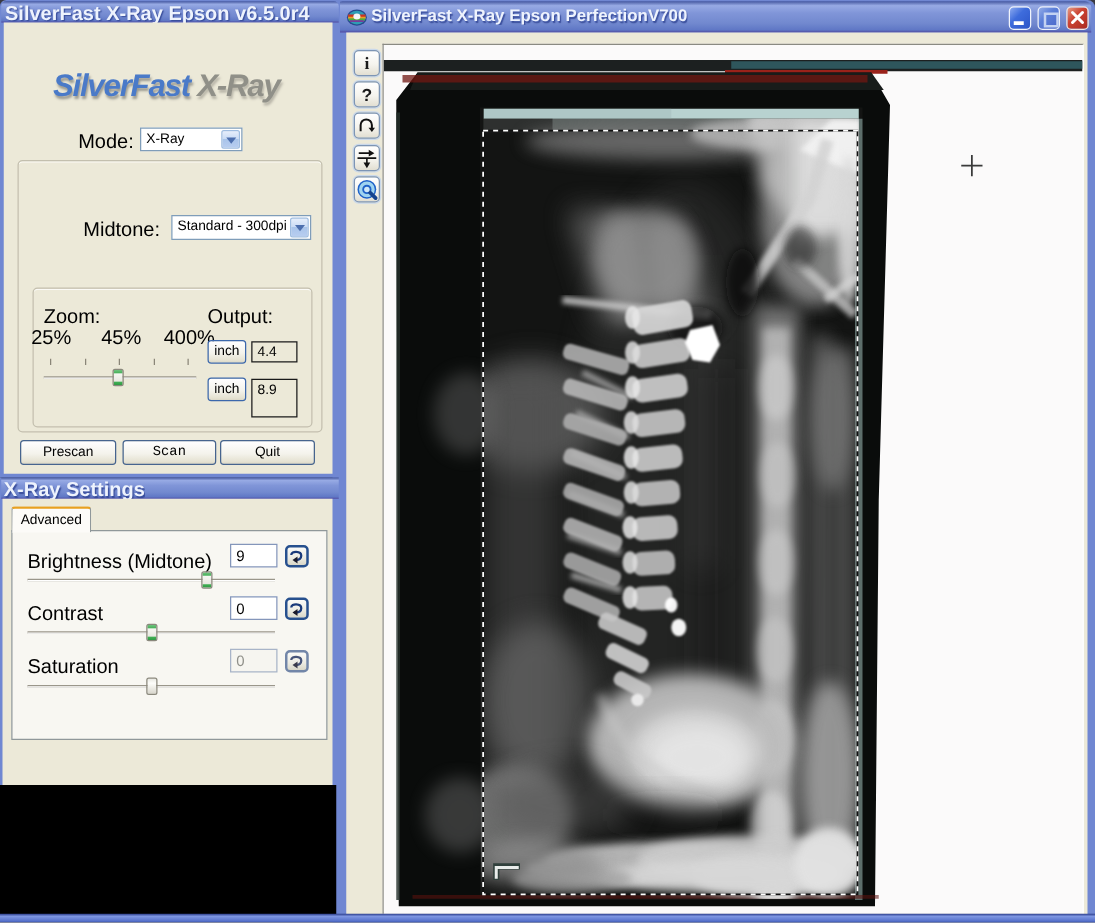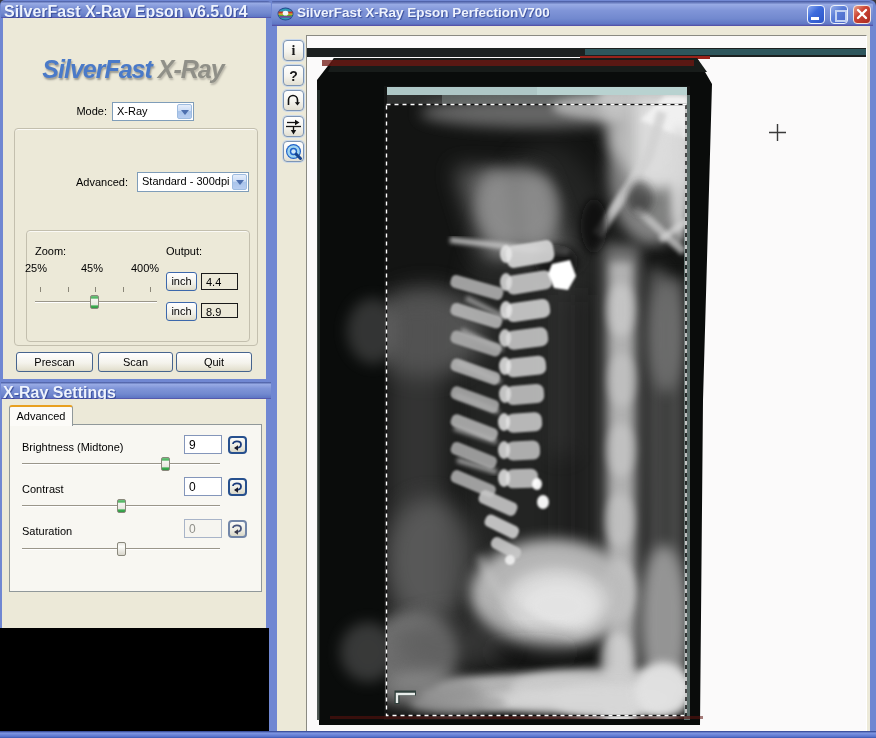--- a/index.html
+++ b/index.html
@@ -4,21 +4,21 @@
 <style>
   html,body{margin:0;padding:0;}
   body{width:876px;height:738px;position:relative;overflow:hidden;
        font-family:"Liberation Sans",sans-serif;background:#3a3a42;}
   .abs{position:absolute;}
   .tgrad{background:linear-gradient(180deg,#44579f 0%,#97aae4 14%,#8095d8 38%,#7289cf 70%,#5f77c5 92%,#50489f 100%);}
   .ttext{color:#eef3fd;font-weight:bold;text-shadow:1px 1px 1px rgba(40,60,140,.8);
          white-space:nowrap;overflow:hidden;}
   .gbox{position:absolute;border:1px solid #c3bfae;border-radius:4px;
         box-shadow:inset 0 1px 0 #fbfaf6;}
-  .lbl{position:absolute;font-size:11px;color:#000;white-space:nowrap;}
+  .lbl{position:absolute;font-size:16px;color:#000;white-space:nowrap;}
   .sel{position:absolute;background:#fff;border:1px solid #7f9db9;font-size:11px;color:#000;}
   .sel span{position:absolute;left:4px;top:2px;}
   .selbtn{position:absolute;right:1px;top:1px;bottom:1px;width:15px;border-radius:2px;
      background:linear-gradient(180deg,#e6eefb 0%,#cbdcf5 45%,#a9c4ea 50%,#b7cdf0 100%);
      border:1px solid #9ebce0;box-sizing:border-box;}
   .chev{position:absolute;left:3px;top:5px;width:0;height:0;border-left:4px solid transparent;
      border-right:4px solid transparent;border-top:5px solid #4d6fae;}
   .btn{position:absolute;border:1px solid #46648e;border-radius:3px;font-size:11px;color:#000;
      background:linear-gradient(180deg,#fffeff 0%,#f4f3ec 55%,#e5e2d2 90%,#dcd8c6 100%);
      text-align:center;box-sizing:border-box;}
@@ -280,21 +280,21 @@
 
 <div class="lbl" style="left:40px;top:105px;width:67px;text-align:right;">Mode:</div>
 <div class="sel" style="left:112px;top:102px;width:80px;height:17px;">
     <span>X-Ray</span>
     <div class="selbtn">
       <div class="chev"></div>
     </div>
   </div>
 
 <div class="gbox" style="left:14px;top:128px;width:242px;height:216px;"></div>
-<div class="lbl" style="left:60px;top:176px;width:68px;text-align:right;">Advanced:</div>
+<div class="lbl" style="left:60px;top:176px;width:68px;text-align:right;">Midtone:</div>
 <div class="sel" style="left:137px;top:172px;width:110px;height:18px;">
     <span>Standard - 300dpi</span>
     <div class="selbtn">
       <div class="chev"></div>
     </div>
   </div>
 
 <div class="gbox" style="left:26px;top:230px;width:222px;height:110px;"></div>
 <div class="lbl" style="left:35px;top:245px;">Zoom:</div>
 <div class="lbl" style="left:25px;top:262px;">25%</div>
@@ -304,24 +304,24 @@
 <div class="tick" style="left:68px;top:287px;"></div>
 <div class="tick" style="left:95px;top:287px;"></div>
 <div class="tick" style="left:123px;top:287px;"></div>
 <div class="tick" style="left:150px;top:287px;"></div>
 <div class="track" style="left:35px;top:301px;width:122px;"></div>
 <div class="thumb" style="left:90px;top:295px;"></div>
 <div class="lbl" style="left:166px;top:245px;">Output:</div>
 <div class="btn" style="left:166px;top:272px;width:31px;height:19px;border-color:#3c68ac;padding-top:2px;">inch</div>
 <div class="abs" style="left:201px;top:273px;width:37px;height:17px;border:1px solid #1a1a1a;box-sizing:border-box;font-size:11px;padding:2px 0 0 4px;">4.4</div>
 <div class="btn" style="left:166px;top:302px;width:31px;height:19px;border-color:#3c68ac;padding-top:2px;">inch</div>
-<div class="abs" style="left:201px;top:303px;width:37px;height:15px;border:1px solid #1a1a1a;box-sizing:border-box;font-size:11px;padding:2px 0 0 4px;">8.9</div>
+<div class="abs" style="left:201px;top:303px;width:37px;height:31px;border:1px solid #1a1a1a;box-sizing:border-box;font-size:11px;padding:2px 0 0 4px;">8.9</div>
 
 <div class="btn" style="left:16px;top:352px;width:77px;height:20px;padding-top:3px;">Prescan</div>
-<div class="btn" style="left:98px;top:352px;width:75px;height:20px;padding-top:3px;">Scan</div>
+<div class="btn" style="left:98px;top:352px;width:75px;height:20px;padding-top:3px;font-family:Liberation Mono, monospace;">Scan</div>
 <div class="btn" style="left:176px;top:352px;width:76px;height:20px;padding-top:3px;">Quit</div>
 
 <div class="abs" style="left:0;top:382px;width:272px;height:248px;background:#7087d2;"></div>
 <div class="abs tgrad" style="left:1px;top:382px;width:270px;height:17px;"></div>
 <div class="abs ttext" style="left:3px;top:384px;font-size:16px;">X-Ray Settings</div>
 <div class="abs" style="left:2px;top:399px;width:264px;height:229px;background:#ece9d8;"></div>
 
 <div class="abs" style="left:9px;top:424px;width:253px;height:168px;background:#f8f7f2;border:1px solid #90989a;box-sizing:border-box;"></div>
 <div class="abs" style="left:9px;top:405px;width:64px;height:21px;background:#fcfbf8;border:1px solid #90989a;border-bottom:none;border-top:2px solid #e8a020;border-radius:3px 3px 0 0;box-sizing:border-box;font-size:11px;text-align:center;padding-top:3px;">Advanced</div>
 

